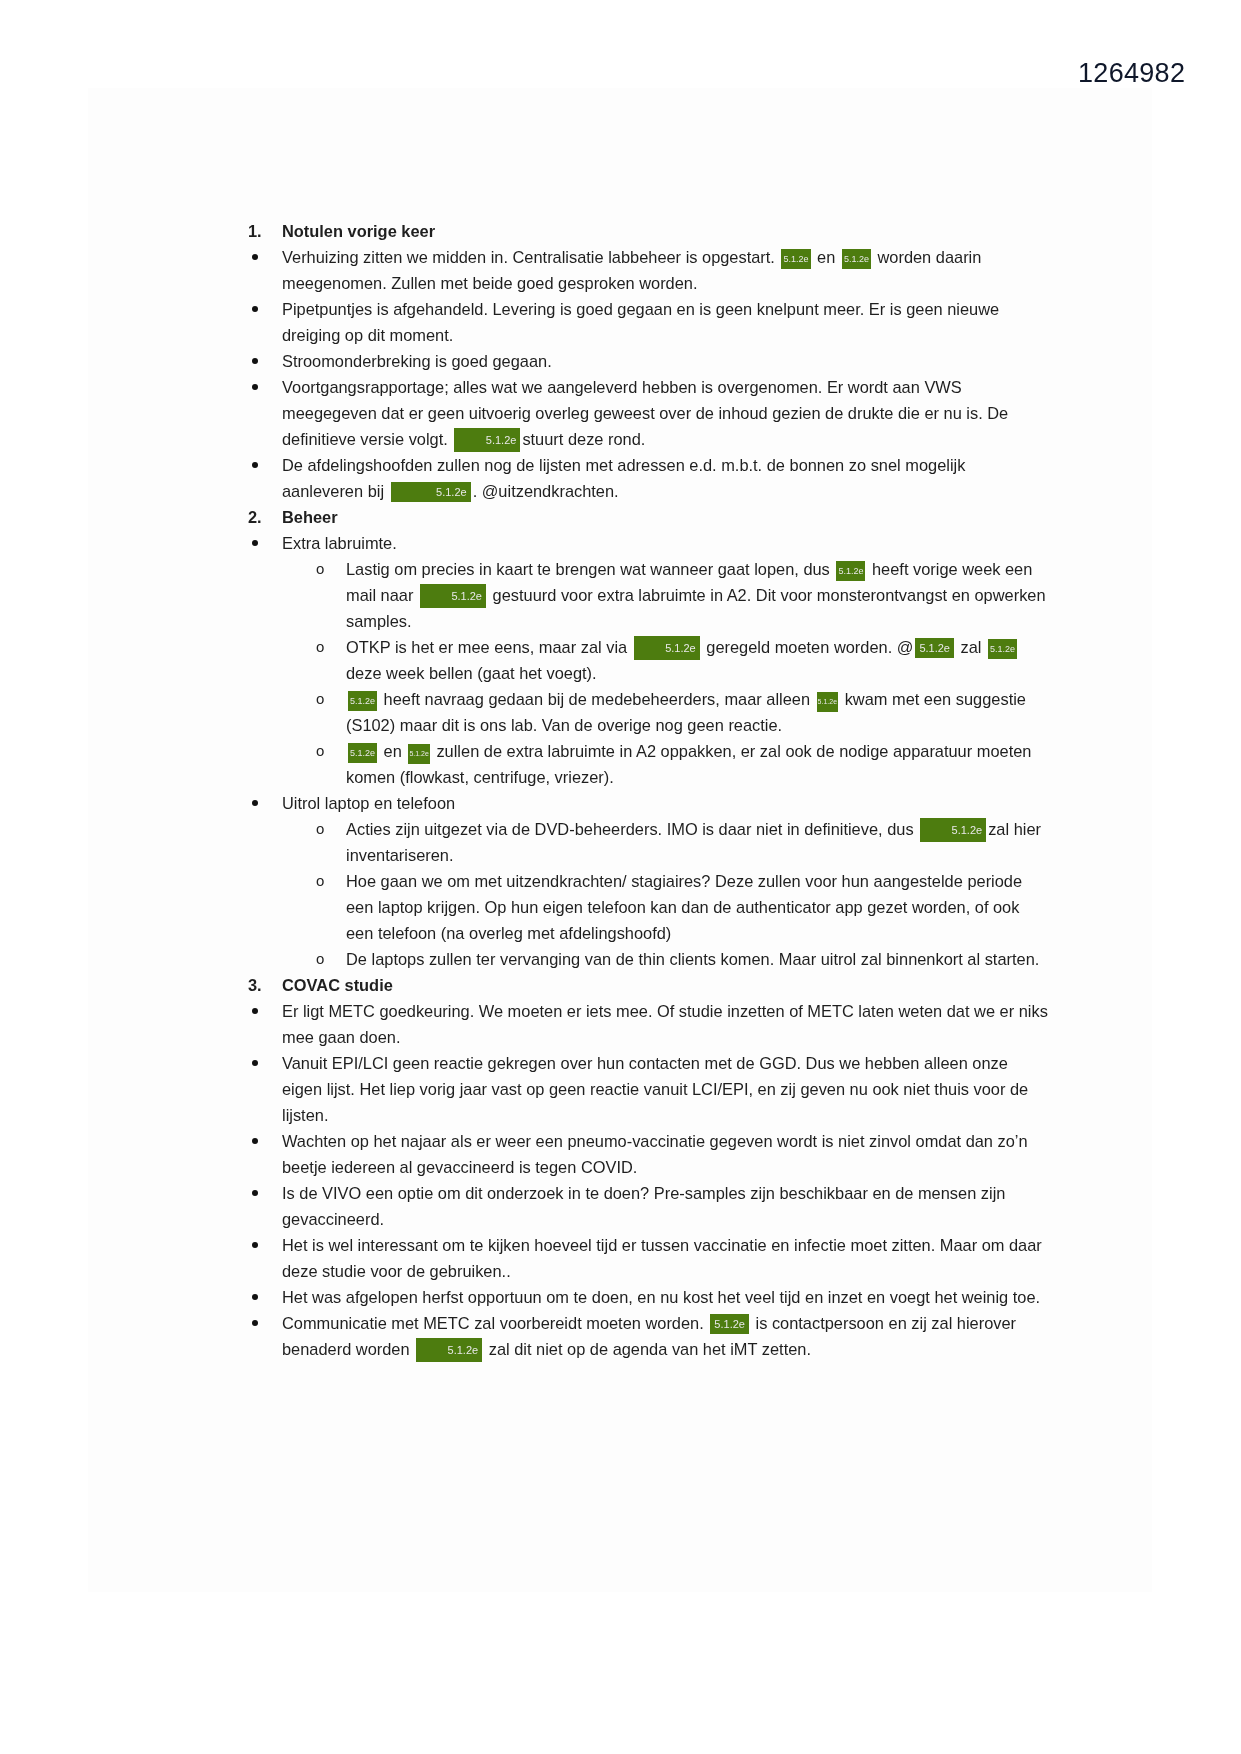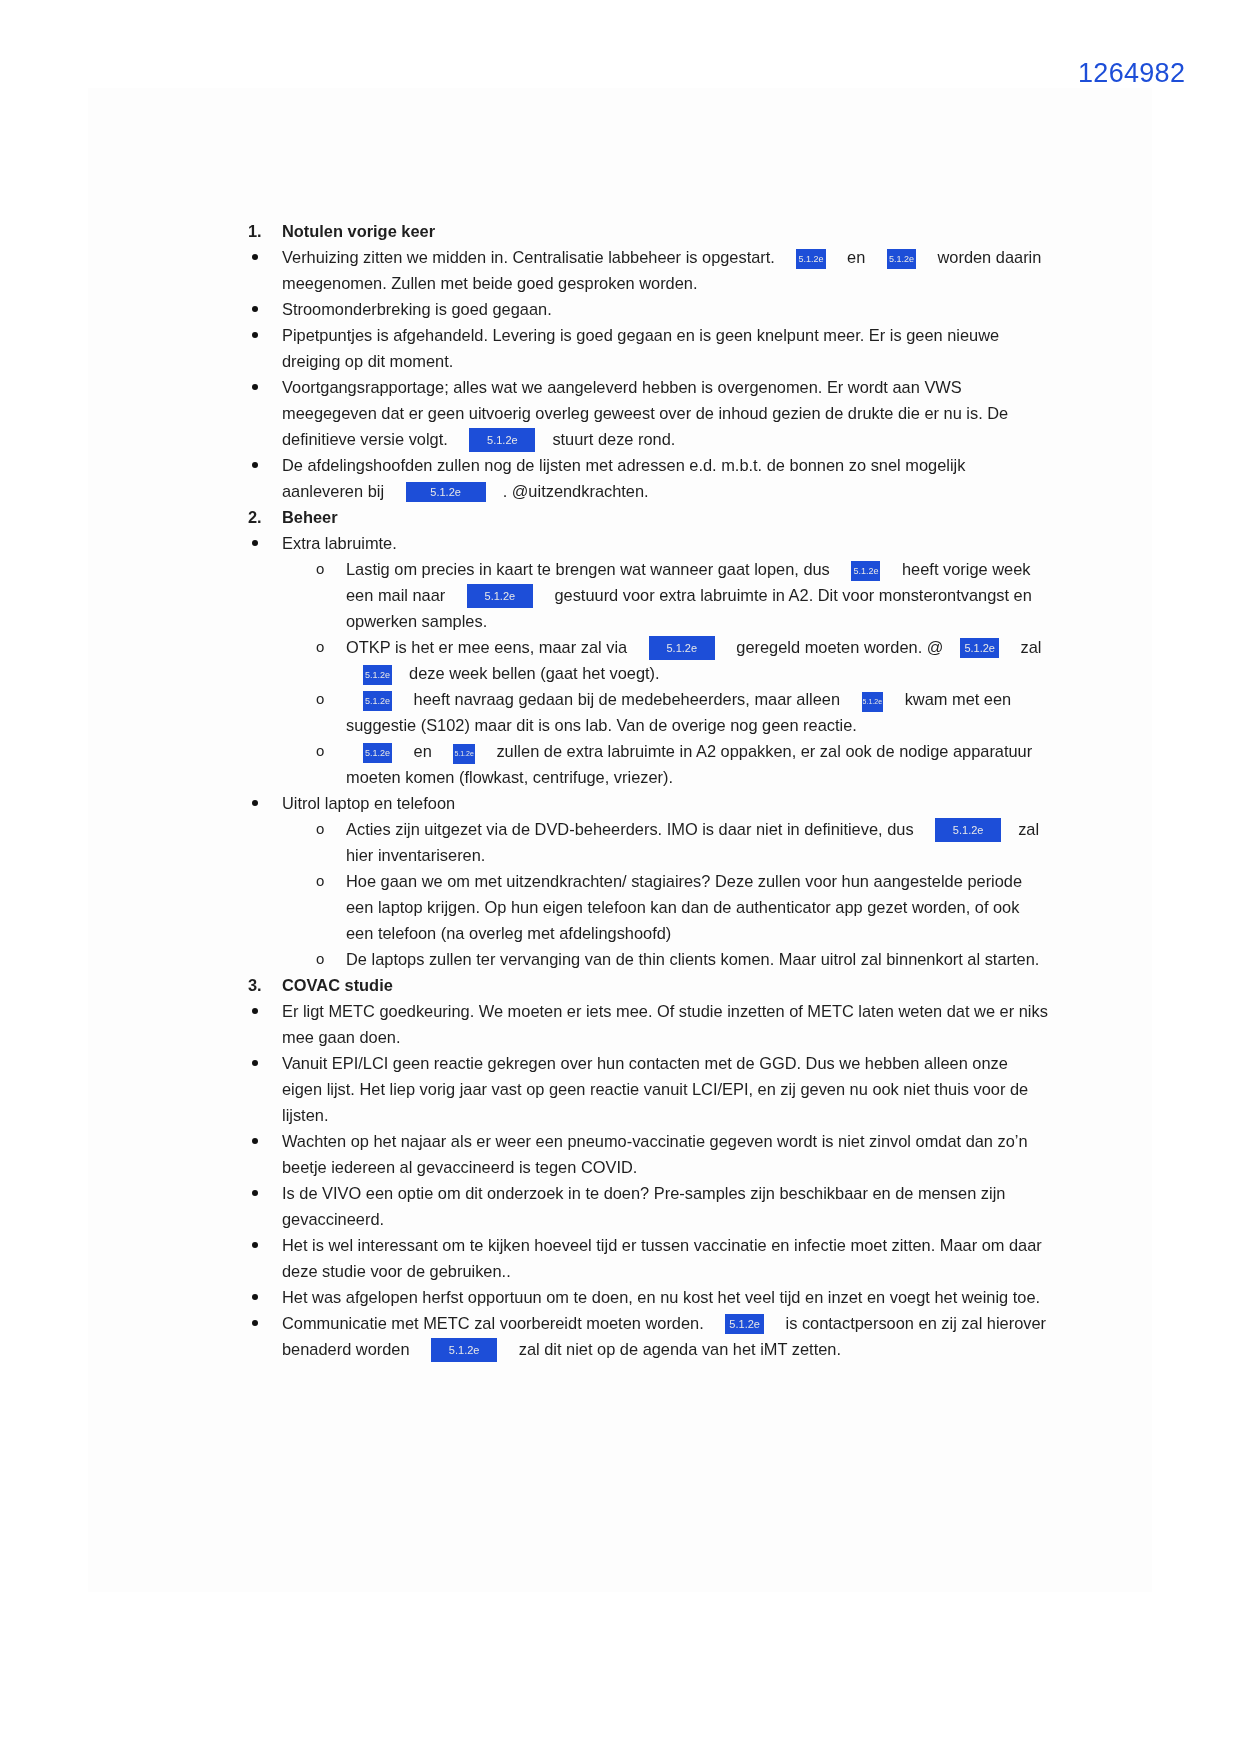--- a/index.html
+++ b/index.html
@@ -5,21 +5,21 @@
   html, body { margin: 0; padding: 0; }
   body {
     width: 1241px; height: 1754px; position: relative; overflow: hidden;
     background: #ffffff;
     font-family: "Liberation Sans", sans-serif;
     color: #1a1a1a;
   }
   .doc-id {
     position: absolute; top: 58px; left: 1078px;
     font-family: "Liberation Sans", sans-serif;
-    font-size: 27px; color: #1d4ed8; letter-spacing: 0.3px; text-align: right;
+    font-size: 27px; color: #0f172a; letter-spacing: 0.3px; text-align: right;
   }
   .page-shade {
     position: absolute; left: 88px; top: 88px; width: 1064px; height: 1504px;
     background: #fdfdfd;
   }
   .content {
     position: absolute; left: 248px; top: 218px; width: 800px;
     font-family: "Liberation Sans", sans-serif;
     font-size: 16.4px; line-height: 26px; color: #1f1f1f;
   }
@@ -30,23 +30,23 @@
   .l1::before {
     content: ""; position: absolute; left: 4px; top: 10px;
     width: 6px; height: 6px; border-radius: 50%; background: #111;
   }
   .l2 { padding-left: 98px; }
   .l2::before {
     content: "o"; position: absolute; left: 68px; top: 0;
     font-size: 15px; color: #222;
   }
   .red {
-    display: inline-block; background: #1d4ed8; color: #e8e8e8;
+    display: inline-block; background: #4d7c0f; color: #e8e8e8;
     font-size: 11px; line-height: 20px; vertical-align: 1px;
-    text-align: center; padding: 0 4px; margin: 0 17px;
+    text-align: right; padding: 0 4px; margin: 0 2px;
   }
   .red.sm { font-size: 9px; line-height: 20px; padding: 0 2px; }
   .red.xs { font-size: 7px; line-height: 20px; padding: 0 1px; }
   .red.w80 { width: 72px; }
   .red.w65 { width: 58px; line-height: 24px; }
 </style>
 </head>
 <body>
 
 <div class="doc-id">1264982</div>
@@ -58,22 +58,22 @@
     <span class="num">1.</span>
     <span>Notulen vorige keer</span>
   </div>
   <div class="row l1">
     <span>Verhuizing zitten we midden in. Centralisatie labbeheer is opgestart.</span>
     <span class="red sm">5.1.2e</span>
     <span>en</span>
     <span class="red sm">5.1.2e</span>
     <span>worden daarin meegenomen. Zullen met beide goed gesproken worden.</span>
   </div>
+  <div class="row l1"><span>Pipetpuntjes is afgehandeld. Levering is goed gegaan en is geen knelpunt meer. Er is geen nieuwe dreiging op dit moment.</span></div>
   <div class="row l1"><span>Stroomonderbreking is goed gegaan.</span></div>
-  <div class="row l1"><span>Pipetpuntjes is afgehandeld. Levering is goed gegaan en is geen knelpunt meer. Er is geen nieuwe dreiging op dit moment.</span></div>
   <div class="row l1">
     <span>Voortgangsrapportage; alles wat we aangeleverd hebben is overgenomen. Er wordt aan VWS meegegeven dat er geen uitvoerig overleg geweest over de inhoud gezien de drukte die er nu is. De definitieve versie volgt.</span>
     <span class="red w65">5.1.2e</span><span>stuurt deze rond.</span>
   </div>
   <div class="row l1">
     <span>De afdelingshoofden zullen nog de lijsten met adressen e.d. m.b.t. de bonnen zo snel mogelijk aanleveren bij</span>
     <span class="red w80">5.1.2e</span><span>. @uitzendkrachten.</span>
   </div>
 
   <div class="row heading">

